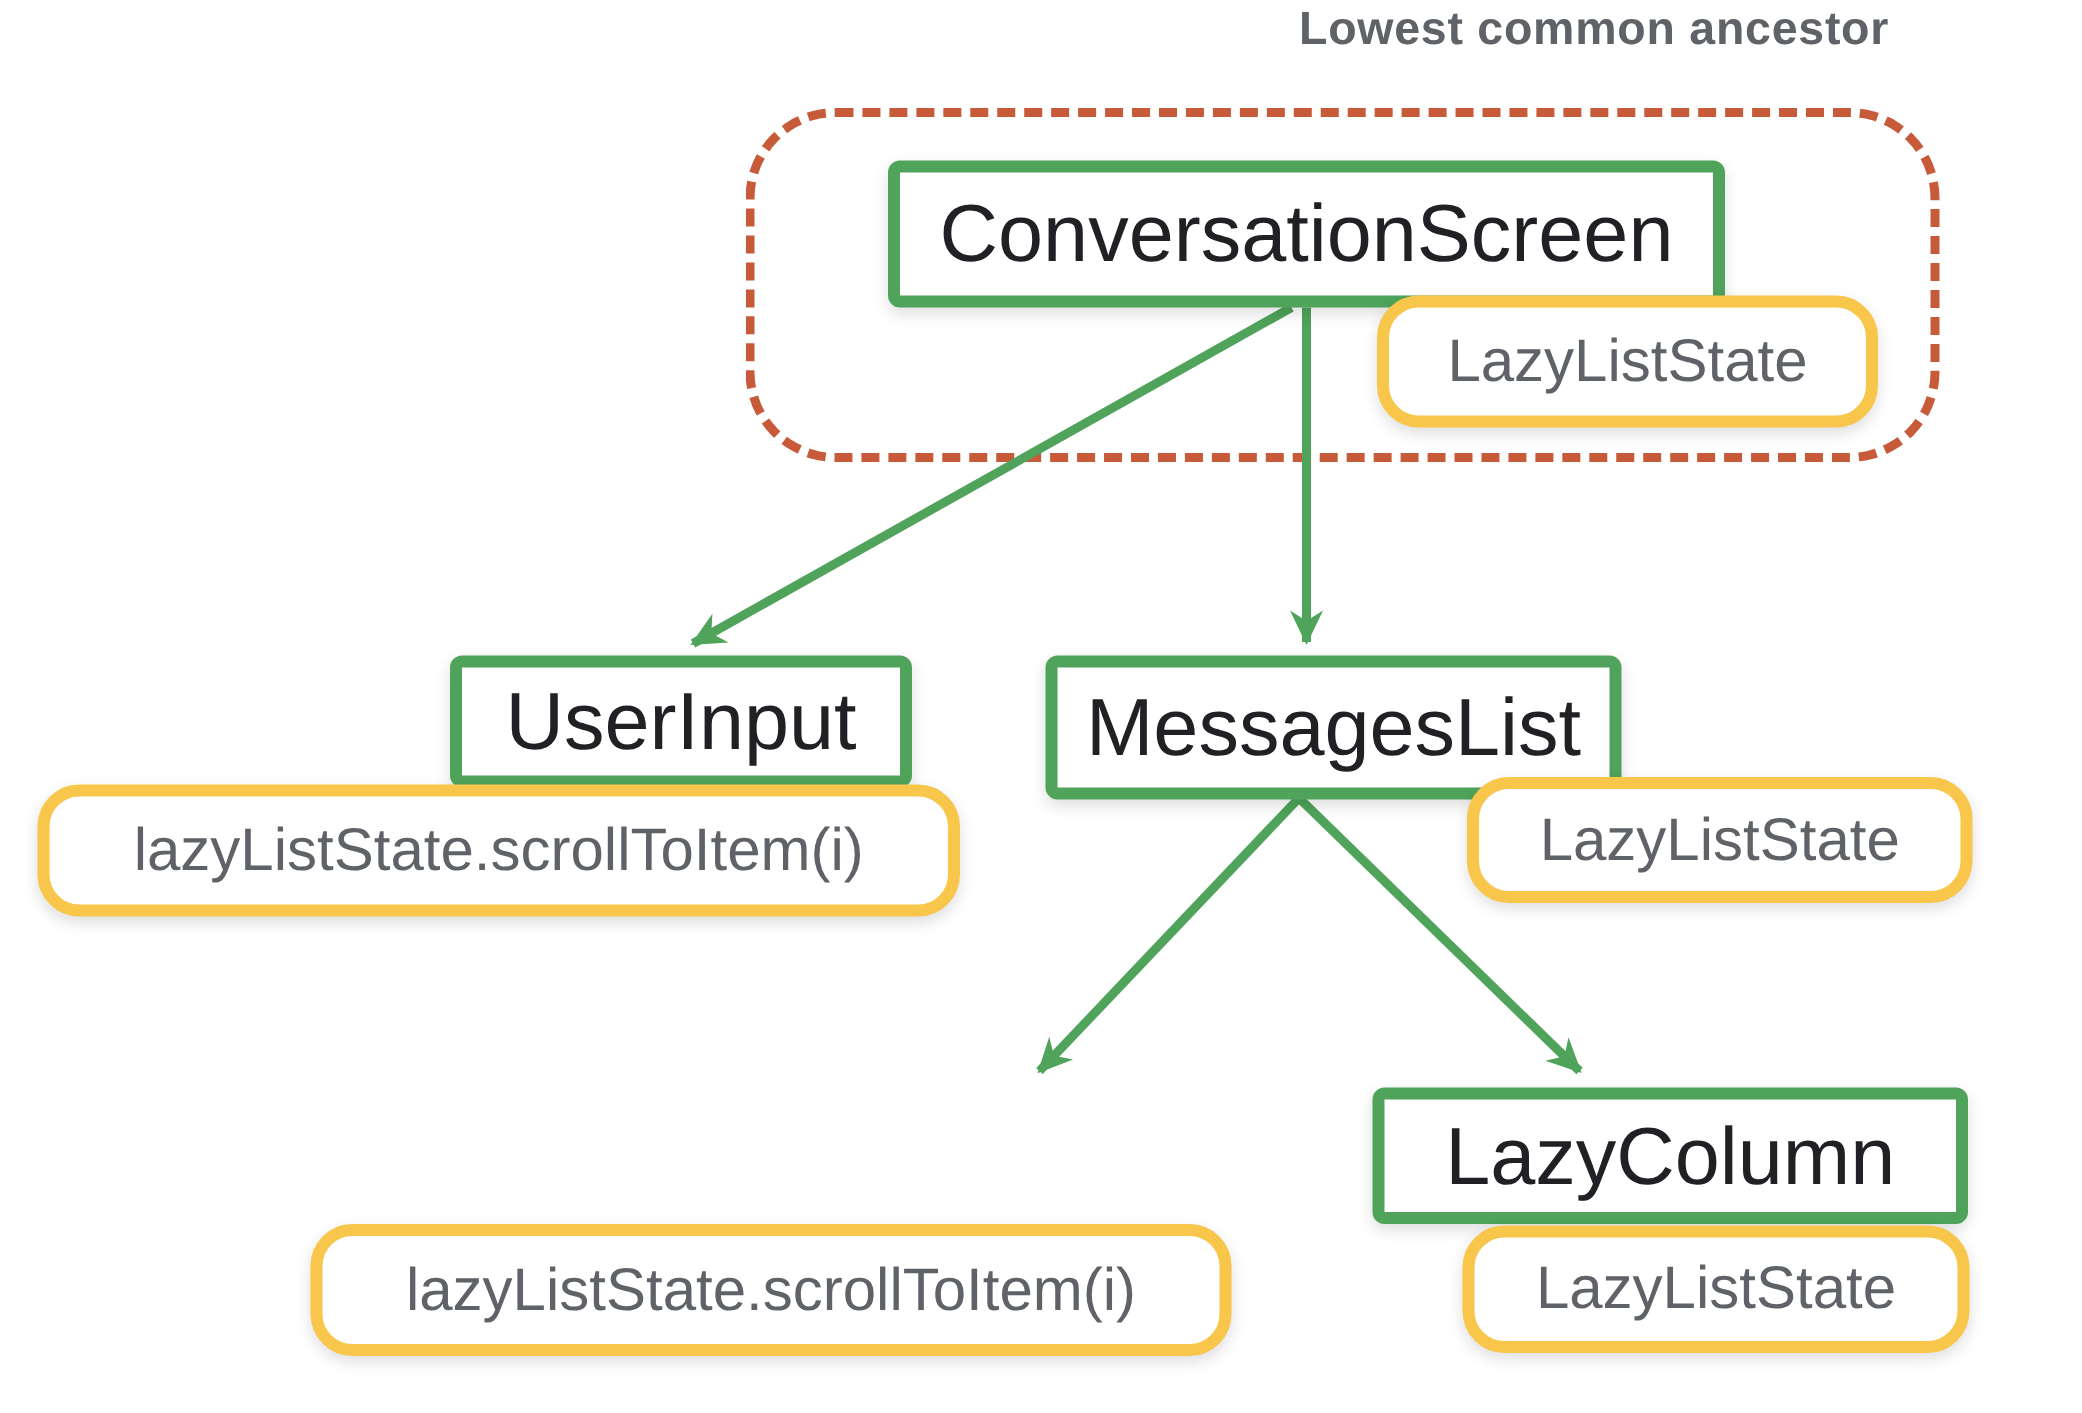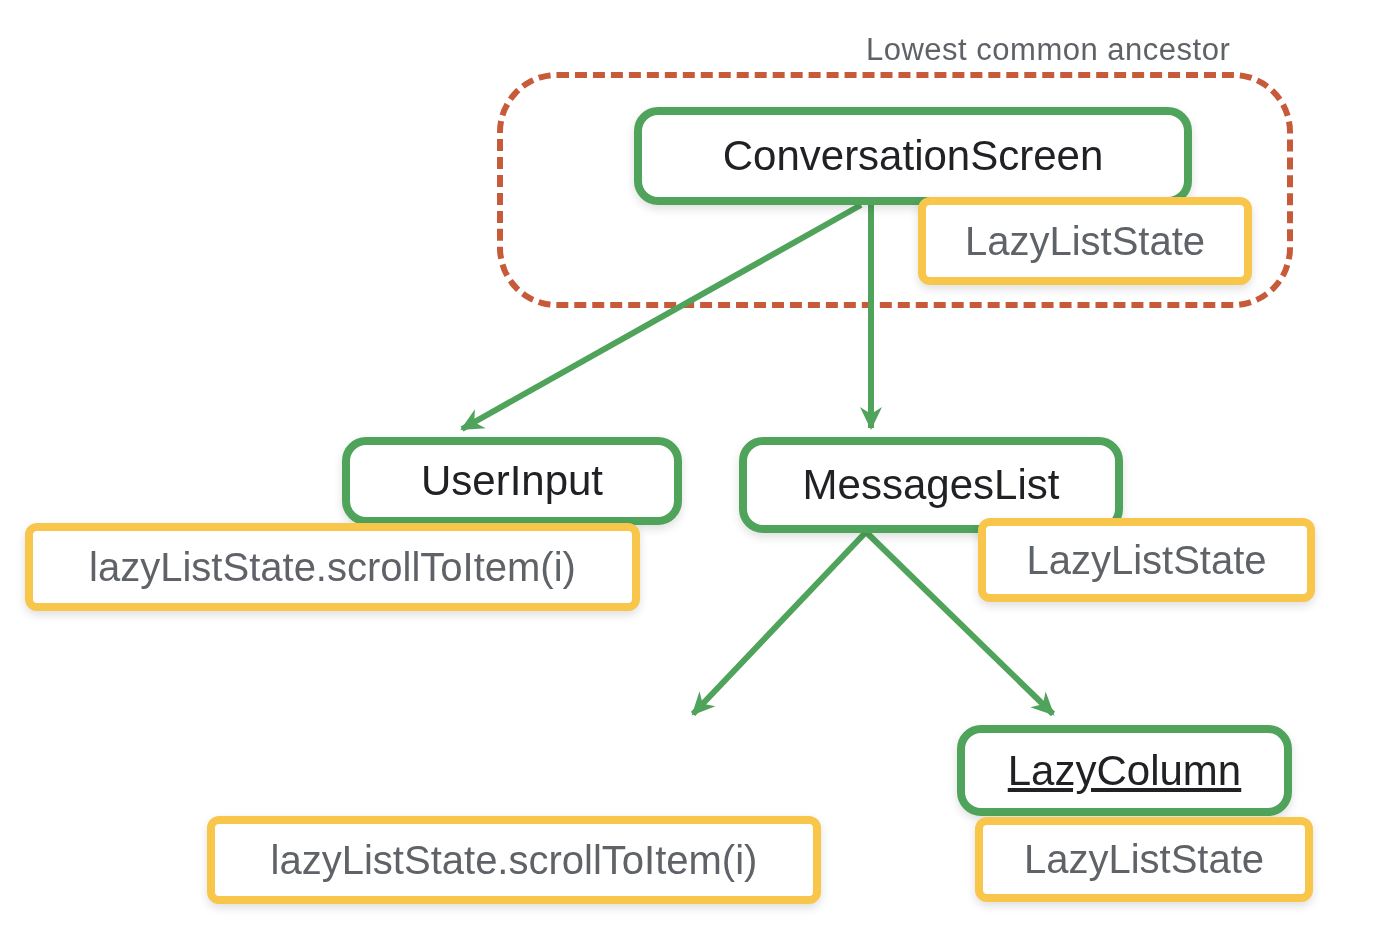--- a/index.html
+++ b/index.html
@@ -7,24 +7,24 @@
     position: relative;
     width: 1388px;
     height: 942px;
     background: #ffffff;
     overflow: hidden;
     font-family: "Liberation Sans", sans-serif;
   }
   .lca-title {
     position: absolute;
     left: 866px;
-    top: 32px;
+    top: 1px;
     width: 450px;
     font-size: 31px;
-    font-weight: normal;
+    font-weight: bold;
     letter-spacing: 0.5px;
     color: var(--title-text, #5f6368);
     white-space: nowrap;
   }
   .lca-outline {
     position: absolute;
     left: 497px;
     top: 72px;
     width: 796px;
     height: 236px;
@@ -48,43 +48,42 @@
     box-sizing: border-box;
     background: #ffffff;
     display: flex;
     align-items: center;
     justify-content: center;
     white-space: nowrap;
     box-shadow: 0 4px 10px rgba(0,0,0,0.13);
   }
   .node {
     border: 8px solid var(--node-border, #4fa35a);
-    border-radius: 24px;
+    border-radius: 8px;
     color: var(--node-text, #202124);
-    font-size: 42px;
+    font-size: 54px;
     z-index: 3;
-    margin-left: 42px;
   }
   .state {
     border: 8px solid var(--state-border, #f7c64a);
-    border-radius: 12px;
+    border-radius: 28px;
     color: var(--state-text, #5f6368);
     font-size: 40px;
     z-index: 4;
   }
   
   #node-conversation-screen { left: 592px; top: 107px; width: 558px; height: 98px; }
   #state-conversation-screen { left: 918px; top: 197px; width: 334px; height: 88px; }
-  #node-user-input { left: 300px; top: 437px; width: 340px; height: 88px; }
+  #node-user-input { left: 300px; top: 437px; width: 308px; height: 88px; }
   #state-user-input { left: 25px;  top: 523px; width: 615px; height: 88px; }
   #node-messages-list { left: 697px; top: 437px; width: 384px; height: 96px; }
   #state-messages-list { left: 978px; top: 518px; width: 337px; height: 84px; }
   #node-button { left: 492px; top: 723px; width: 336px; height: 93px; }
   #state-button { left: 207px; top: 816px; width: 614px; height: 88px; }
-  #node-lazy-column { left: 915px; top: 725px; width: 335px; height: 91px; text-decoration: underline; }
+  #node-lazy-column { left: 915px; top: 725px; width: 397px; height: 91px; }
   #state-lazy-column { left: 975px; top: 817px; width: 338px; height: 85px; }
 </style>
 </head>
 <body>
 
 <div id="canvas">
 
   <div class="lca-title">Lowest common ancestor</div>
 
   <div class="lca-outline"></div>

